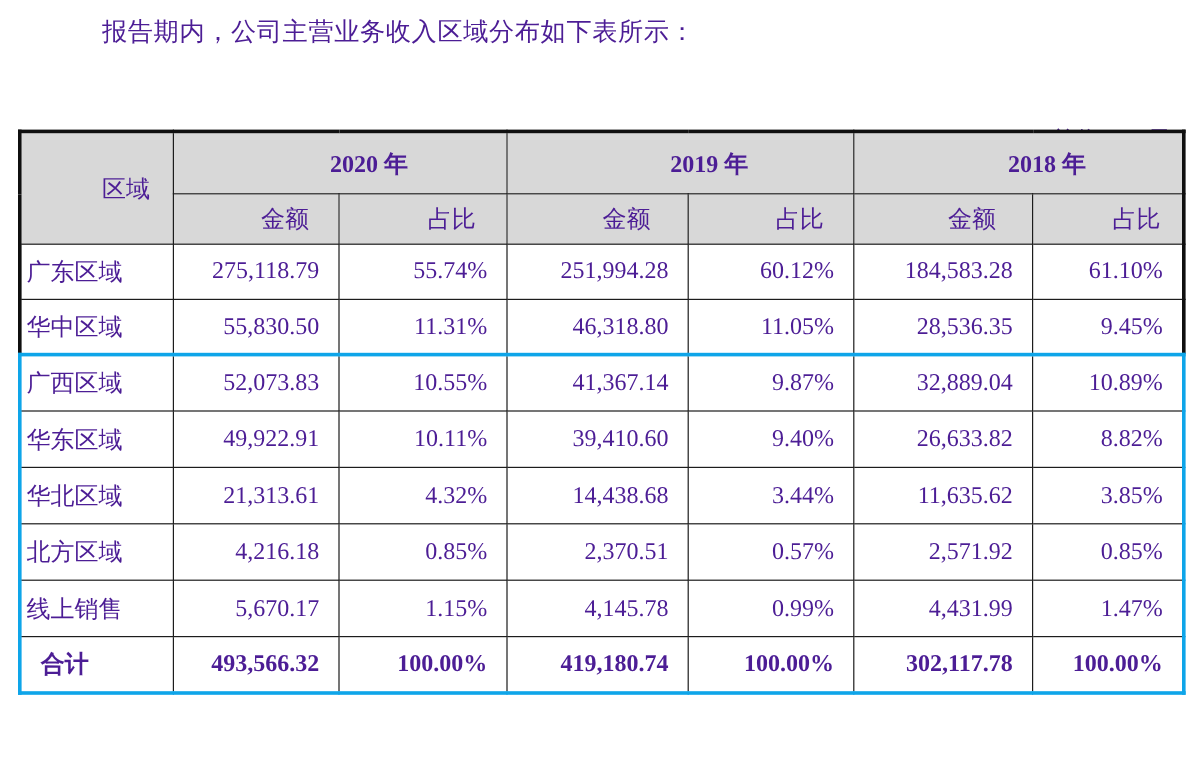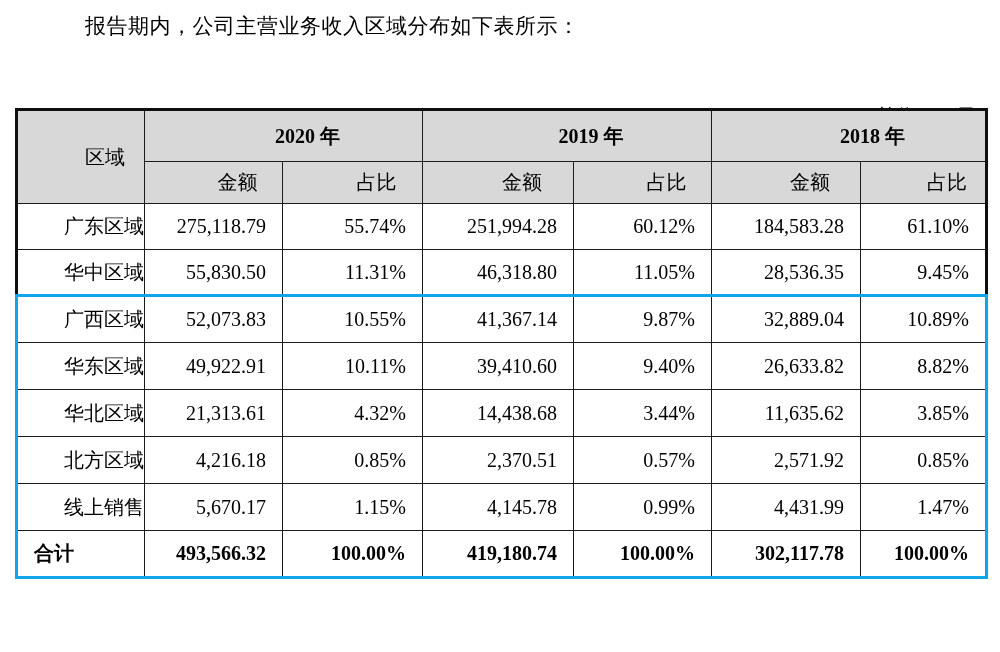--- a/index.html
+++ b/index.html
@@ -1,30 +1,30 @@
 <!DOCTYPE html>
 <html><head>
 <meta charset="utf-8">
 <style>
   html,body{margin:0;padding:0;background:#ffffff;}
   .page{
     position:relative;width:1000px;height:652px;background:#ffffff;
-    font-family:"Liberation Serif","DejaVu Serif",serif;color:#000000;overflow:hidden;
+    font-family:"Liberation Serif","DejaVu Serif",serif;color:#4c1d95;overflow:hidden;
   }
   .intro{position:absolute;left:85px;top:12px;font-size:21px;letter-spacing:0.5px;}
   .unit{position:absolute;right:24px;top:71px;font-size:20px;margin-top:32px;}
   table{border-collapse:collapse;table-layout:fixed;position:absolute;left:15px;width:970px;}
   .t1{top:108px;border:3px solid #0f0f0f;border-bottom:none;}
   .t2{top:294px;border:3px solid #0ea5e9;}
   td{border:1px solid #1c1c1c;font-size:20px;overflow:hidden;white-space:nowrap;padding:0;}
   .hd{background:#d8d8d8;}
   .yr{font-weight:bold;}
   .center{text-align:center;padding-left:48px;}
   .num{text-align:right;padding-right:16px;margin-left:15px;}
-  .region{text-align:right;padding-left:28px;}
+  .region{text-align:left;padding-left:4px;}
   .hrow1{height:52px;}
   .hrow2{height:42px;}
   .t1 .drow{height:46px;}
   .t1 .cut{height:45px;}
   .t2 .drow{height:47px;}
   .cut td{border-bottom:none;}
   .total td{font-weight:bold;}
   .total .region{text-align:left;padding-left:16px;}
   .wm-stripes{
     position:absolute;left:702px;top:592px;width:281px;height:46px;pointer-events:none;

